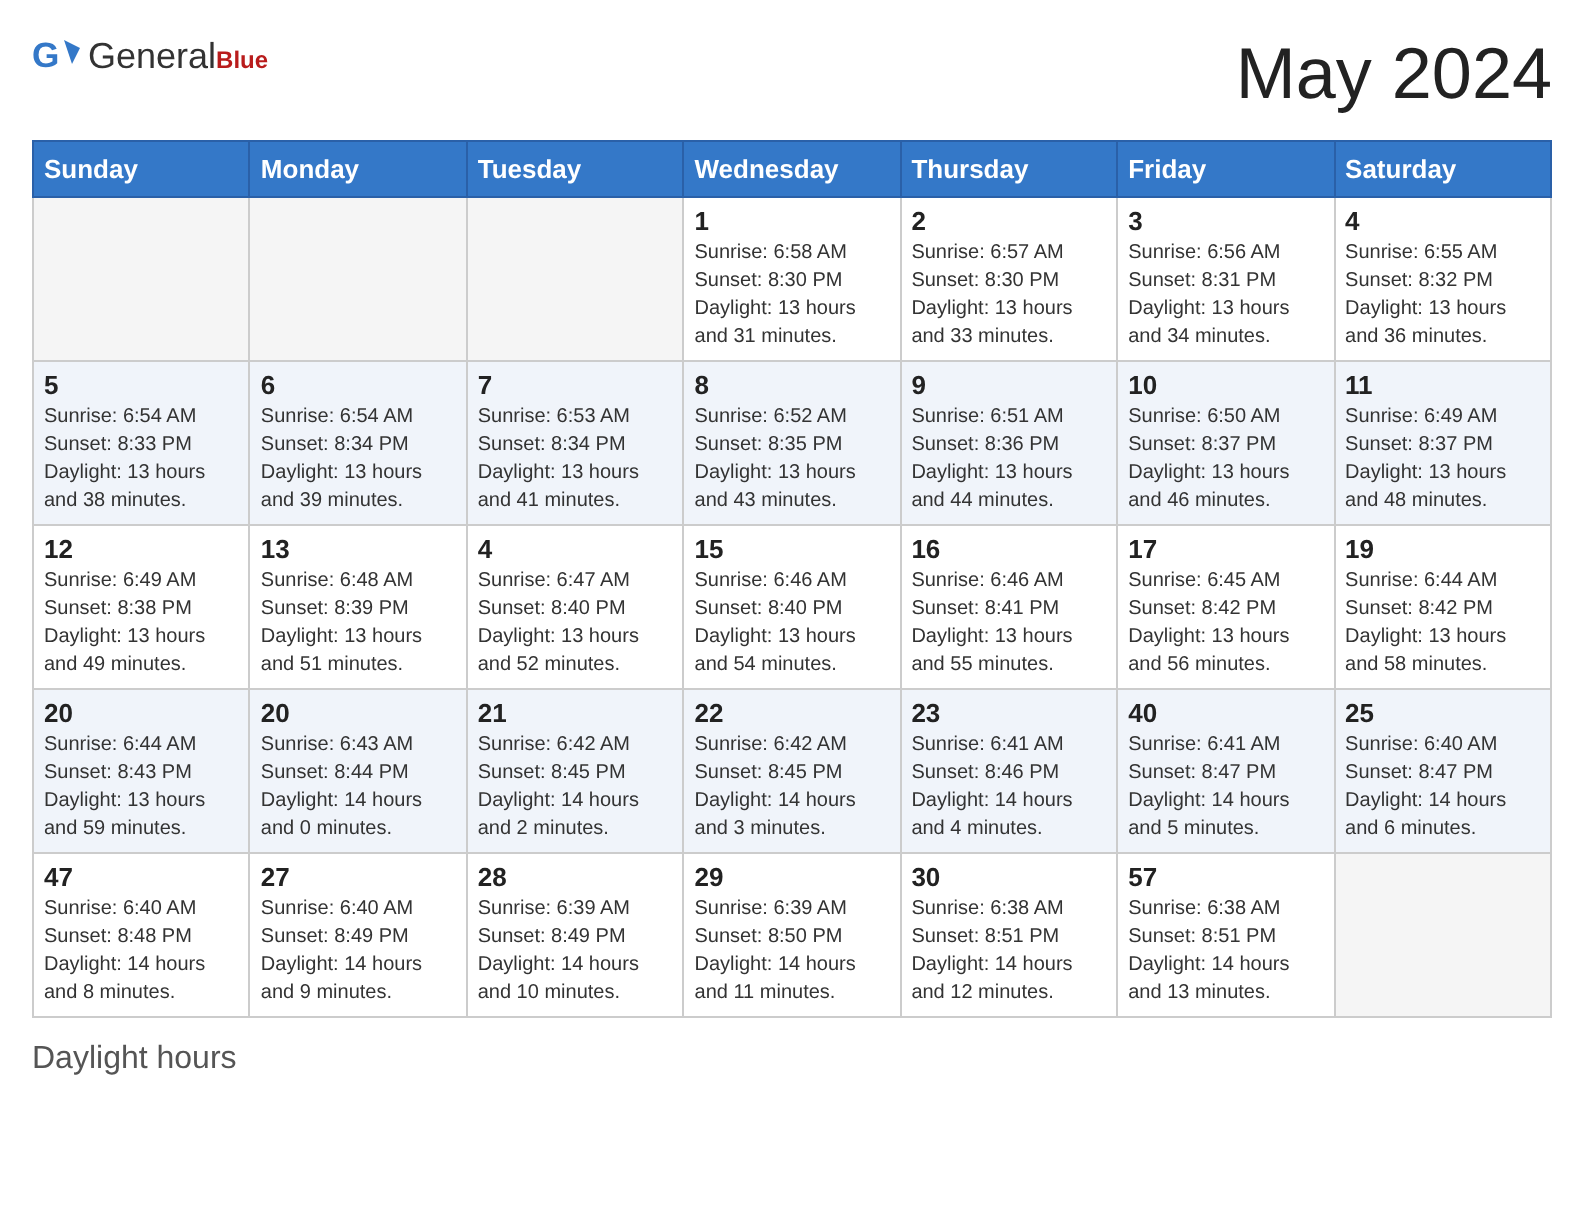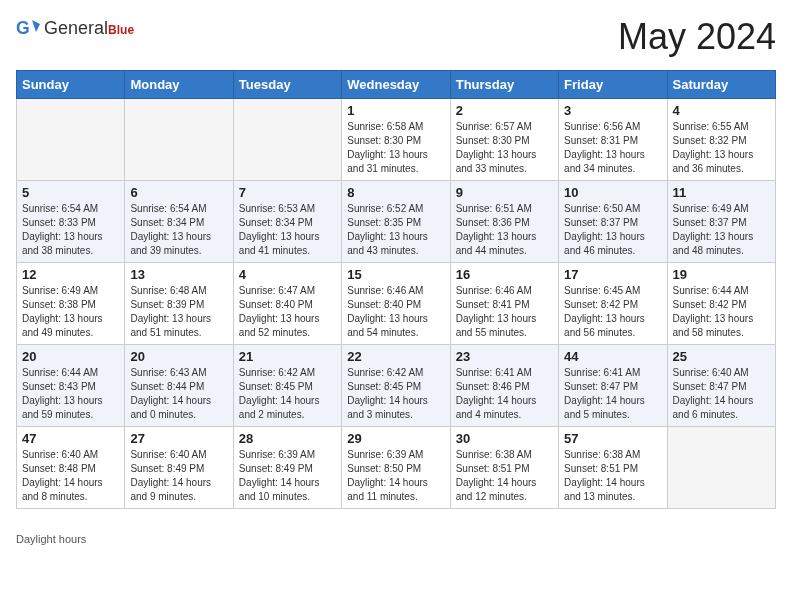--- a/index.html
+++ b/index.html
@@ -72,22 +72,22 @@
     }
     .day-info {
       font-size: 10px;
       line-height: 1.4;
       color: #333;
     }
     .row-alt td {
       background: #f0f4fa;
     }
     .footer {
-      margin-top: 24px;
-      font-size: 11px;
+      margin-top: 12px;
+      font-size: 16px;
       color: #555;
       text-align: left;
     }
   </style>
 </head>
 <body>
 
 <div class="header">
   <div class="logo">
     <svg class="logo-icon" viewBox="0 0 30 30">
@@ -213,21 +213,21 @@
         </td>
         <td>
           <div class="day-number">22</div>
           <div class="day-info">Sunrise: 6:42 AM<br>Sunset: 8:45 PM<br>Daylight: 14 hours<br>and 3 minutes.</div>
         </td>
         <td>
           <div class="day-number">23</div>
           <div class="day-info">Sunrise: 6:41 AM<br>Sunset: 8:46 PM<br>Daylight: 14 hours<br>and 4 minutes.</div>
         </td>
         <td>
-          <div class="day-number">44</div>
+          <div class="day-number">40</div>
           <div class="day-info">Sunrise: 6:41 AM<br>Sunset: 8:47 PM<br>Daylight: 14 hours<br>and 5 minutes.</div>
         </td>
         <td>
           <div class="day-number">25</div>
           <div class="day-info">Sunrise: 6:40 AM<br>Sunset: 8:47 PM<br>Daylight: 14 hours<br>and 6 minutes.</div>
         </td>
       </tr>
       <tr>
         <td>
           <div class="day-number">47</div>

